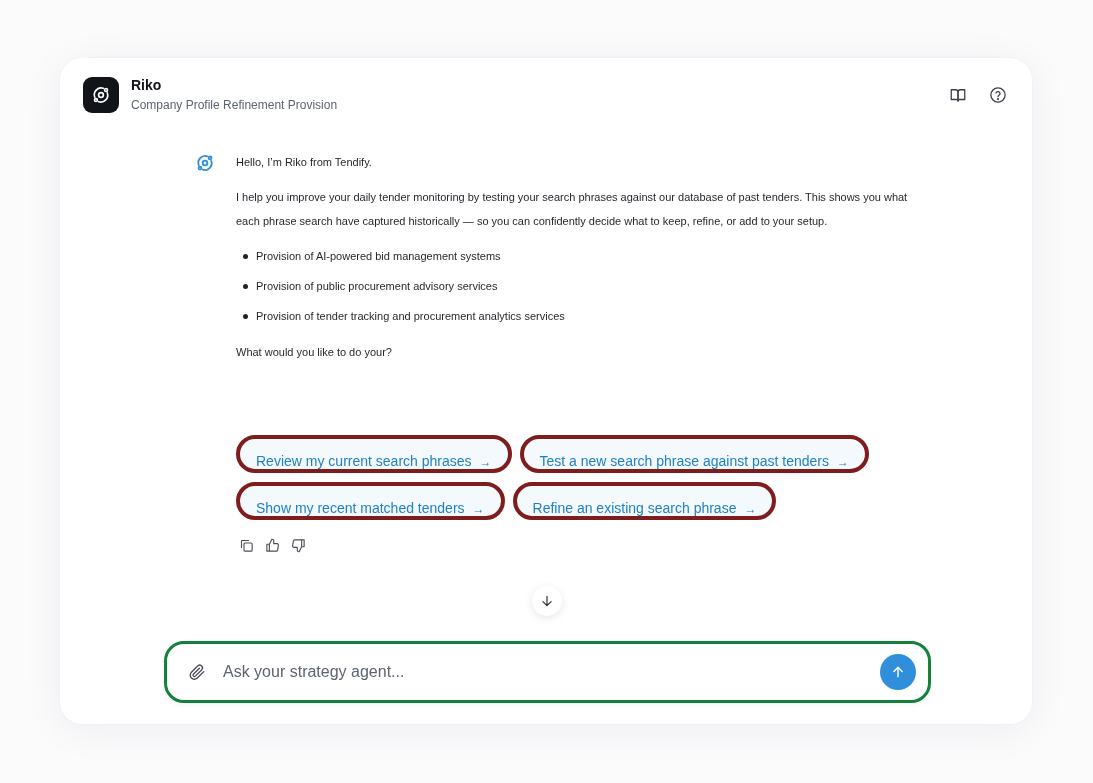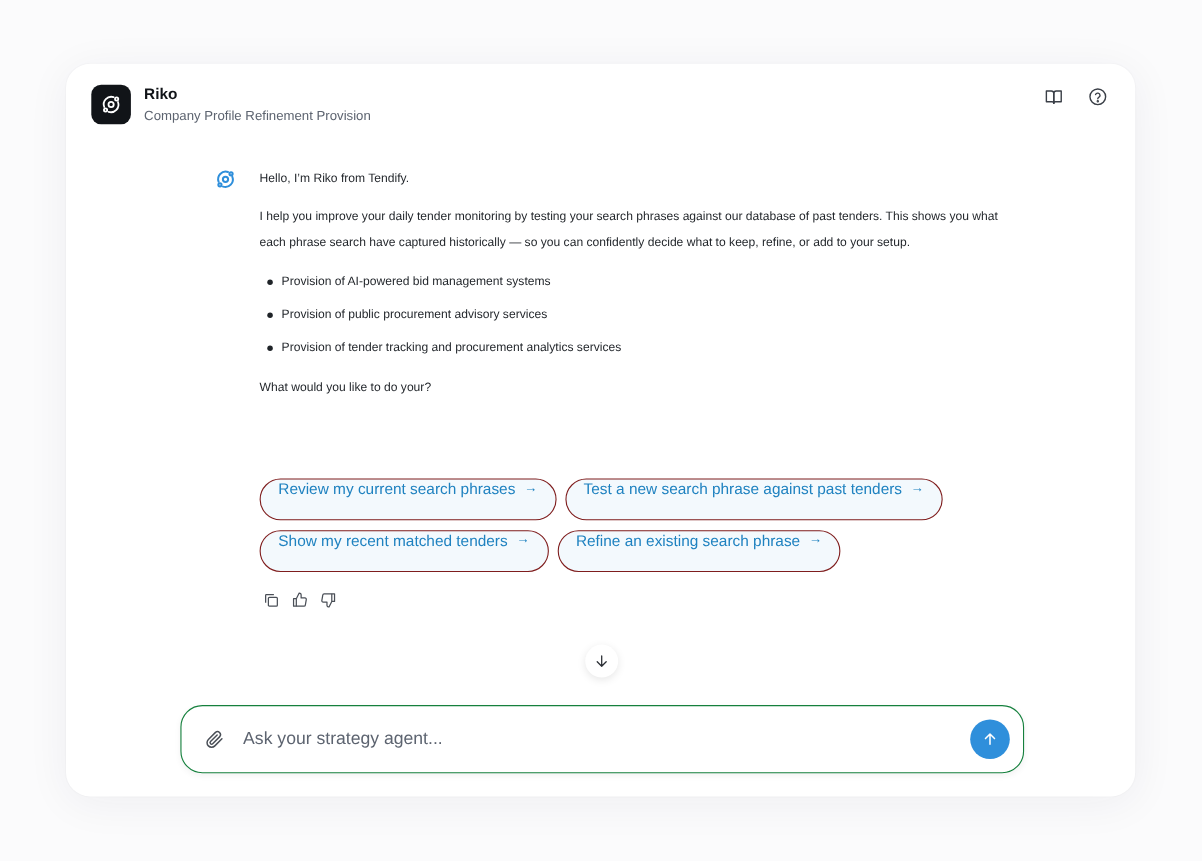--- a/index.html
+++ b/index.html
@@ -7,21 +7,21 @@
       width: 1093px; height: 783px; overflow: hidden;
       background: #fbfbfc;
       font-family: "Liberation Sans", "DejaVu Sans", sans-serif;
       color: #1f2328;
     }
     .card {
       position: absolute; left: 60px; top: 58px; width: 972px; height: 666px;
       background: #ffffff; border-radius: 22px;
       box-shadow: 0 6px 40px rgba(30, 40, 60, 0.06), 0 0 0 1px rgba(0,0,0,0.015);
     }
-    .header { position: absolute; left: 23px; top: 19px; right: 23px; height: 36px; display: flex; align-items: flex-start; }
+    .header { position: absolute; left: 23px; top: 19px; right: 23px; height: 36px; display: flex; align-items: center; }
     .logo {
       width: 36px; height: 36px; border-radius: 9px; background: #111418;
       display: flex; align-items: center; justify-content: center;
     }
     .titles { margin-left: 12px; }
     .title { font-size: 14px; font-weight: bold; color: #111418; line-height: 17px; }
     .subtitle { font-size: 12px; color: #5d6470; line-height: 16px; margin-top: 3px; }
     .header-actions { margin-left: auto; display: flex; gap: 18px; align-items: center; }
     .icon-btn { width: 22px; height: 22px; display: flex; align-items: center; justify-content: center; cursor: pointer; }
 
@@ -29,38 +29,38 @@
     .msg { position: absolute; left: 176px; top: 92px; width: 690px; font-size: 11px; line-height: 24px; color: #1f2328; }
     .msg p { margin-bottom: 11px; }
     .msg ul { list-style: none; margin: 0 0 6px 0; }
     .msg li { position: relative; padding-left: 20px; height: 30px; line-height: 24px; }
     .msg li::before { content: ""; position: absolute; left: 7px; top: 10px; width: 5px; height: 5px; border-radius: 50%; background: #1f2328; }
     .msg p.next { margin-top: 0; margin-bottom: 0; }
 
     .suggestions { position: absolute; left: 176px; top: 377px; width: 700px; display: flex; flex-wrap: wrap; gap: 9px 8px; }
     .chip {
       height: 38px; padding: 0 16px; border-radius: 19px;
-      background: #f3f9fd; border: 1px solid #7f1d1d;
-      color: #1f82c0; font-size: 14px; display: flex; align-items: flex-start; gap: 8px; cursor: pointer;
+      background: #f3f9fd; border: 4px solid #7f1d1d;
+      color: #1f82c0; font-size: 14px; display: flex; align-items: flex-end; gap: 8px; cursor: pointer;
       white-space: nowrap;
     }
     .chip .arrow { font-size: 12px; color: #1f82c0; }
 
     .feedback { position: absolute; left: 178px; top: 479px; display: flex; gap: 10px; }
     .fb-btn { width: 16px; height: 16px; display: flex; align-items: center; justify-content: center; cursor: pointer; }
 
     .scroll-down {
       position: absolute; left: 472px; top: 528px; width: 30px; height: 30px; border-radius: 50%;
       background: #ffffff; box-shadow: 0 2px 8px rgba(0,0,0,0.10);
       display: flex; align-items: center; justify-content: center; cursor: pointer;
     }
 
     .composer {
       position: absolute; left: 104px; top: 583px; width: 767px; height: 62px;
-      border: 1px solid #15803d; border-radius: 20px; background: #fff;
+      border: 3px solid #15803d; border-radius: 20px; background: #fff;
       box-shadow: 0 2px 6px rgba(0,0,0,0.05);
       display: flex; align-items: center;
     }
     .attach { width: 20px; height: 20px; margin-left: 20px; display: flex; align-items: center; justify-content: center; cursor: pointer; }
     .input {
       flex: 1; margin-left: 16px; border: none; outline: none; background: transparent;
       font-family: "Liberation Sans", "DejaVu Sans", sans-serif; font-size: 16px; color: #1f2328;
     }
     .input::placeholder { color: #5d6470; }
     .send {

